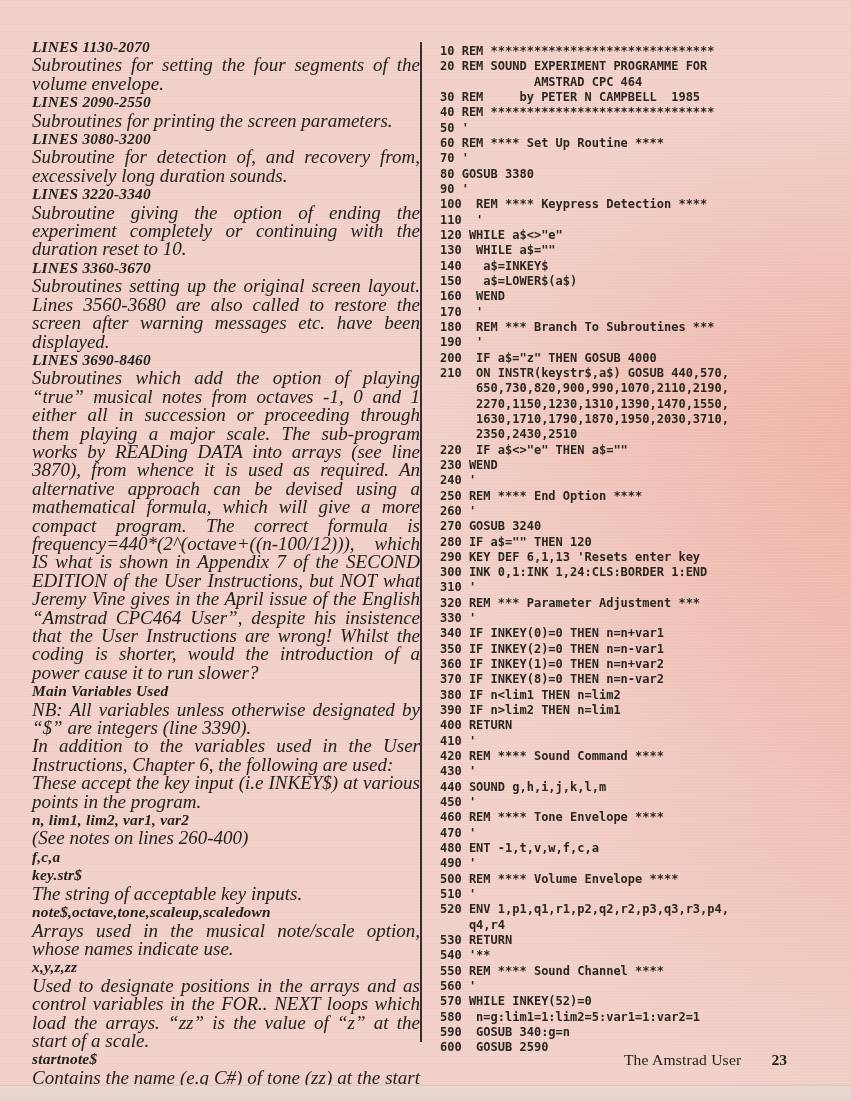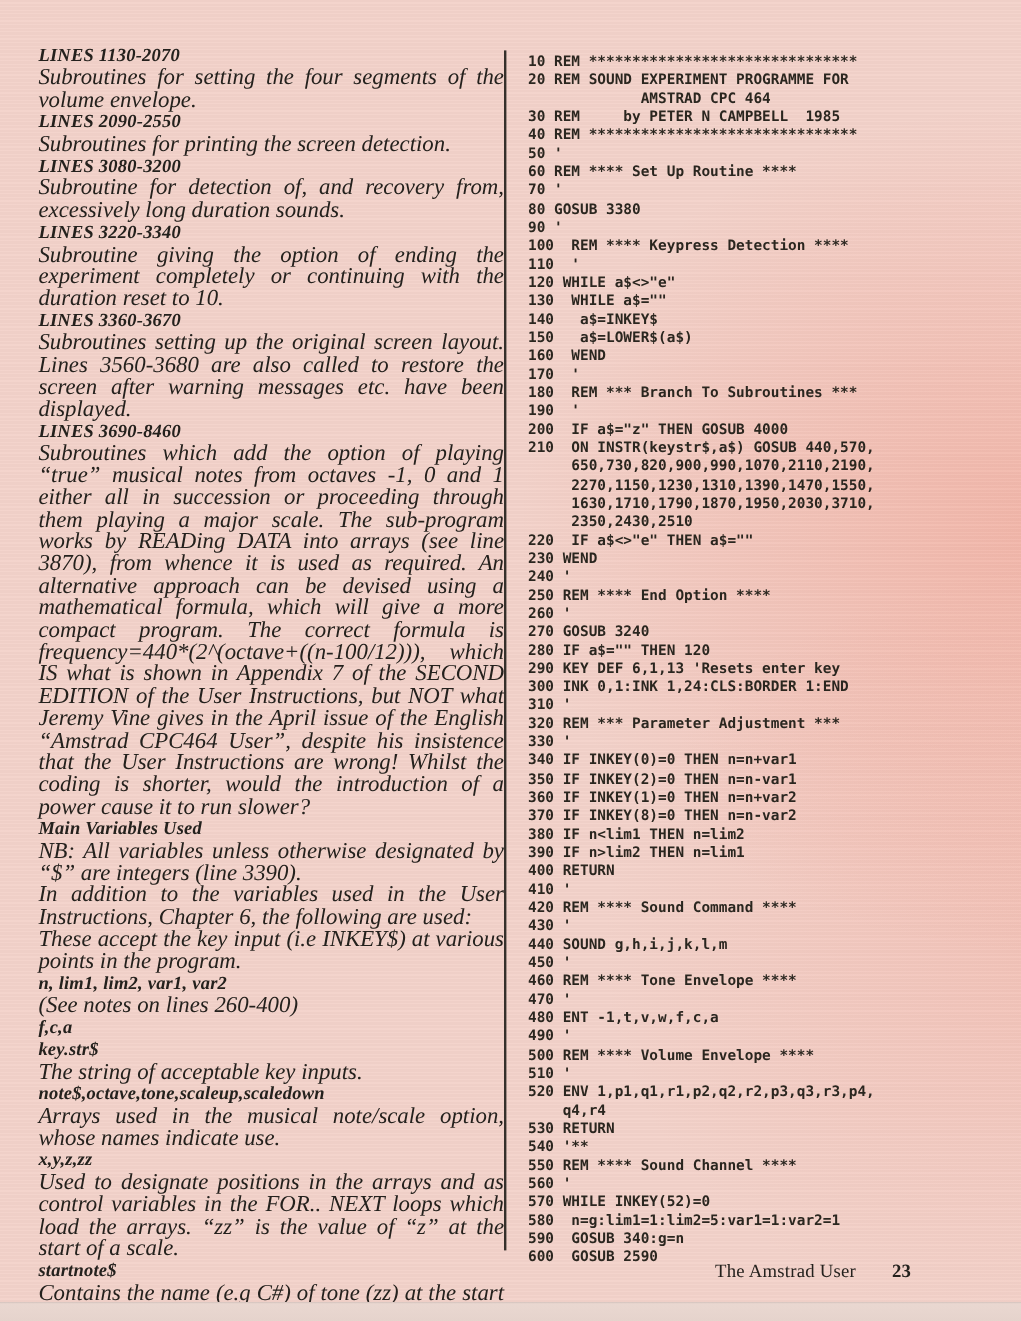--- a/index.html
+++ b/index.html
@@ -32,39 +32,39 @@
   }
   .col-right{
     position:absolute;left:440px;top:44px;width:408px;
     font-family:"DejaVu Sans Mono", monospace;
     font-size:12px;line-height:15.33px;font-weight:bold;
     color:#2a261f;white-space:pre;
   }
   .cl{height:15.33px;}
   .footer{
     position:absolute;left:0;top:1051px;width:851px;box-sizing:border-box;
-    padding-right:92px;text-align:right;font-size:15.6px;color:#24211d;
+    padding-right:64px;text-align:right;font-size:15.6px;color:#24211d;
   }
   .footer .mag{letter-spacing:0.2px;}
   .footer .pagenum{font-weight:bold;margin-left:30px;}
   .bottom-band{
     position:absolute;left:0;bottom:0;width:851px;height:16px;
     background:linear-gradient(#ead8d1,#e5d3cc);
     box-shadow:inset 0 1px 0 rgba(0,0,0,0.07);
   }
 </style>
 </head>
 <body style="color: rgb(36, 33, 29);">
 
 <div class="col-left">
   <div>
       <p class="lh">LINES 1130-2070</p>
       <p class="lb">Subroutines for setting the four segments of the volume envelope.</p>
       <p class="lh">LINES 2090-2550</p>
-      <p class="lb">Subroutines for printing the screen detection.</p>
+      <p class="lb">Subroutines for printing the screen parameters.</p>
       <p class="lh">LINES 3080-3200</p>
       <p class="lb">Subroutine for detection of, and recovery from, excessively long duration sounds.</p>
       <p class="lh">LINES 3220-3340</p>
       <p class="lb">Subroutine giving the option of ending the experiment completely or continuing with the duration reset to 10.</p>
       <p class="lh">LINES 3360-3670</p>
       <p class="lb">Subroutines setting up the original screen layout. Lines 3560-3680 are also called to restore the screen after warning messages etc. have been displayed.</p>
       <p class="lh">LINES 3690-8460</p>
       <p class="lb">Subroutines which add the option of playing “true” musical notes from octaves -1, 0 and 1 either all in succession or proceeding through them playing a major scale. The sub-program works by READing DATA into arrays (see line 3870), from whence it is used as required. An alternative approach can be devised using a mathematical formula, which will give a more compact program. The correct formula is frequency=440*(2^(octave+((n-100/12))), which IS what is shown in Appendix 7 of the SECOND EDITION of the User Instructions, but NOT what Jeremy Vine gives in the April issue of the English “Amstrad CPC464 User”, despite his insistence that the User Instructions are wrong! Whilst the coding is shorter, would the introduction of a power cause it to run slower?</p>
     </div>
   <p class="lh">Main Variables Used</p>

